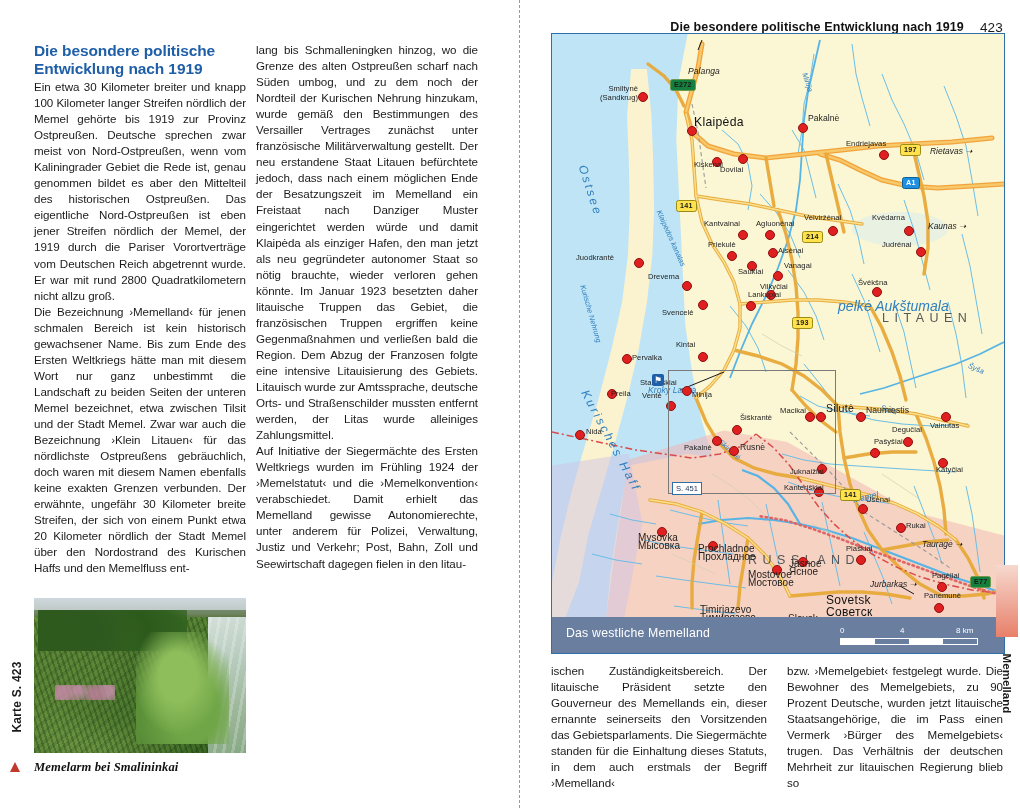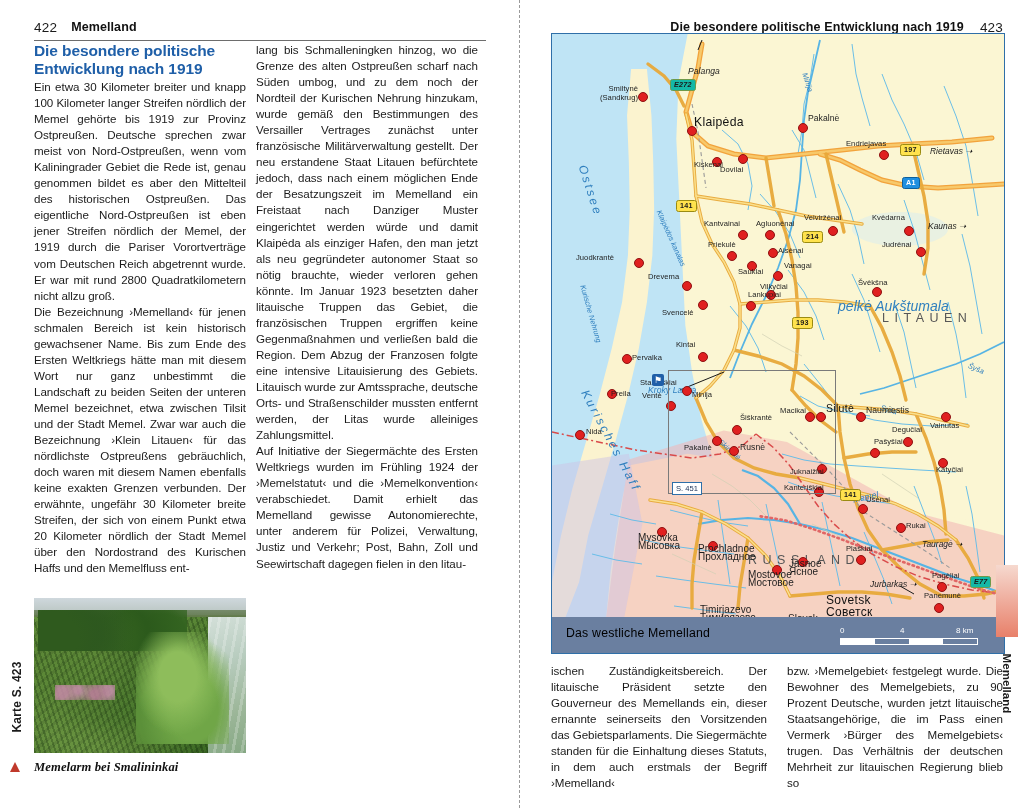--- a/index.html
+++ b/index.html
@@ -201,39 +201,39 @@
   .mlabel.arrowtxt{font-style:italic;font-size:8.4px;color:#1a1a1a;}
   .dot{
     position:absolute;width:8px;height:8px;border-radius:50%;
     background:#e02020;border:1px solid #8e1111;
   }
   .shield{
     position:absolute;border:1px solid #9a8b12;border-radius:2.5px;
     background:#ffe24d;color:#1a1a1a;font-size:7.2px;font-weight:700;
     padding:0px 3px;line-height:10px;letter-spacing:.2px;
   }
-  .shield.e{background:#14b8a6;border-color:#6f9a4a;font-style:italic;}
+  .shield.e{background:#15803d;border-color:#6f9a4a;}
   .shield.blue{background:#1f8fe0;border-color:#0d5f9b;color:#fff;}
   .sbox{
     position:absolute;border:1px solid #2f6fa8;background:#fff;
     font-size:7.6px;color:#1a2f55;padding:0 3px;line-height:11px;
     font-weight:400;
   }
   .mapicon{
     position:absolute;width:12px;height:12px;background:#1f5fa8;
     border-radius:2px;color:#fff;font-size:9px;line-height:12px;
     text-align:center;
   }
 
   .map-bar{
     position:absolute;left:0;bottom:0;width:452px;height:36px;
     background:#6a7fa0;
   }
   .map-bar .title{
-    position:absolute;left:14px;top:9px;font-size:12.3px;color:#000000;
+    position:absolute;left:14px;top:9px;font-size:12.3px;color:#ffffff;
     font-weight:400;letter-spacing:.2px;
   }
   .scale{position:absolute;right:14px;top:9px;width:150px;height:20px;}
   .scale .labels{position:relative;height:10px;}
   .scale .labels span{position:absolute;font-size:8px;color:#fff;top:0;}
   .scale .bar{
     position:absolute;left:0;top:12px;width:136px;height:5px;
     background:#fff;border:1px solid #fff;
   }
   .scale .bar i{position:absolute;top:0;height:5px;background:#6a7fa0;}
@@ -257,24 +257,20 @@
 </style>
 </head>
 <body>
 
 <div class="page">
 
   <div class="spine"></div>
 
   <div class="left-page">
 
-    <div class="hdr-left">
-      <span class="folio">422</span>
-      <span class="hdr-title">Memelland</span>
-    </div>
 
     <h1 class="article-title">Die besondere politische Entwicklung nach 1919</h1>
 
     <div class="col col1">
       <p>Ein etwa 30 Kilometer breiter und knapp 100 Kilometer langer Streifen nördlich der Memel gehörte bis 1919 zur Provinz Ostpreußen. Deutsche sprechen zwar meist von Nord-Ostpreußen, wenn vom Kaliningrader Gebiet die Rede ist, genau genommen bildet es aber den Mittelteil des historischen Ostpreußen. Das eigentliche Nord-Ostpreußen ist eben jener Streifen nördlich der Memel, der 1919 durch die Pariser Vorortverträge vom Deutschen Reich abgetrennt wurde. Er war mit rund 2800 Quadratkilometern nicht allzu groß.</p>
       <p>Die Bezeichnung ›Memelland‹ für jenen schmalen Bereich ist kein historisch gewachsener Name. Bis zum Ende des Ersten Weltkriegs hätte man mit diesem Wort nur ganz unbestimmt die Landschaft zu beiden Seiten der unteren Memel bezeichnet, etwa zwischen Tilsit und der Stadt Memel. Zwar war auch die Bezeichnung ›Klein Litauen‹ für das nördlichste Ostpreußens gebräuchlich, doch waren mit diesem Namen ebenfalls keine exakten Grenzen verbunden. Der erwähnte, ungefähr 30 Kilometer breite Streifen, der sich von einem Punkt etwa 20 Kilometer nördlich der Stadt Memel über den Nordostrand des Kurischen Haffs und den Memelfluss ent-</p>
     </div>
 
     <div class="col col2">
       <p>lang bis Schmalleningken hinzog, wo die Grenze des alten Ostpreußen scharf nach Süden umbog, und zu dem noch der Nordteil der Kurischen Nehrung hinzukam, wurde gemäß den Bestimmungen des Versailler Vertrages zunächst unter französische Militärverwaltung gestellt. Der neu erstandene Staat Litauen befürchtete jedoch, dass nach einem möglichen Ende der Besatzungszeit im Memelland ein Freistaat nach Danziger Muster eingerichtet werden würde und damit Klaipėda als einziger Hafen, den man jetzt als neu gegründeter autonomer Staat so nötig brauchte, wieder verloren gehen könnte. Im Januar 1923 besetzten daher litauische Truppen das Gebiet, die französischen Truppen ergriffen keine Gegenmaßnahmen und verließen bald die Region. Dem Abzug der Franzosen folgte eine intensive Litauisierung des Gebiets. Litauisch wurde zur Amtssprache, deutsche Orts- und Straßenschilder mussten entfernt werden, der Litas wurde alleiniges Zahlungsmittel.</p>

